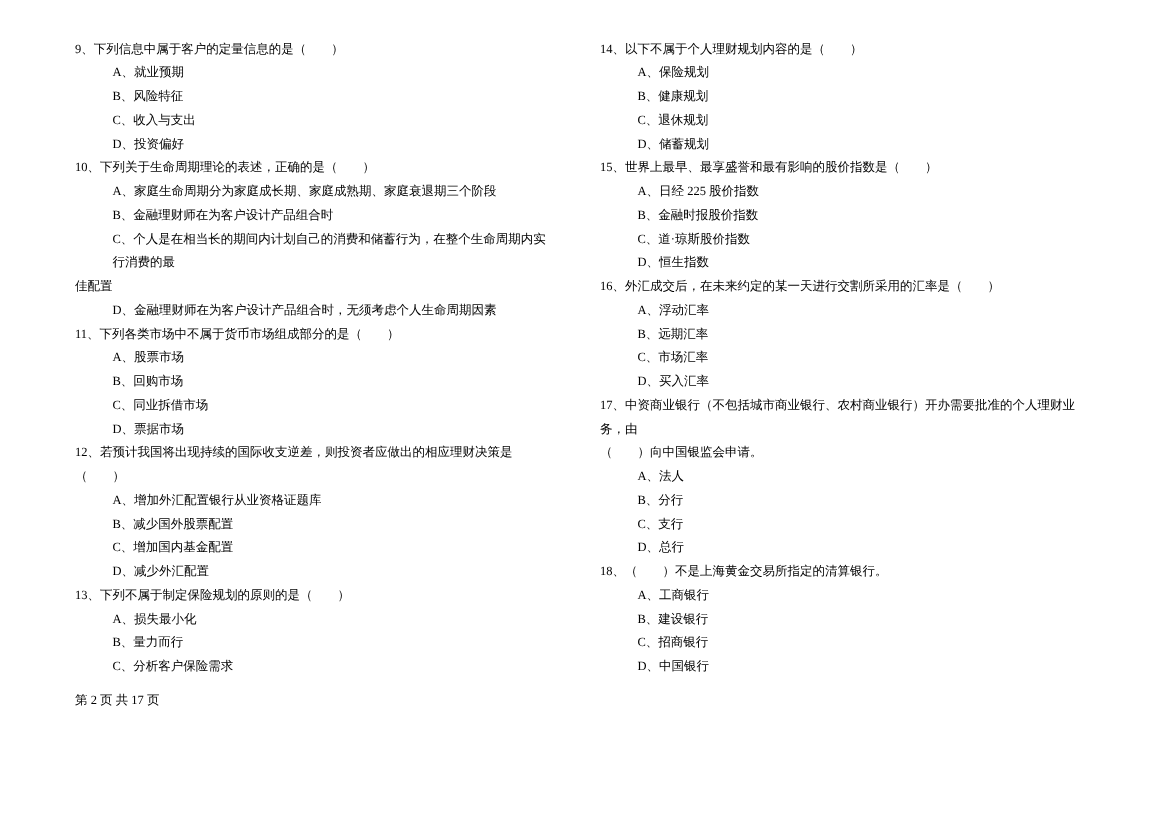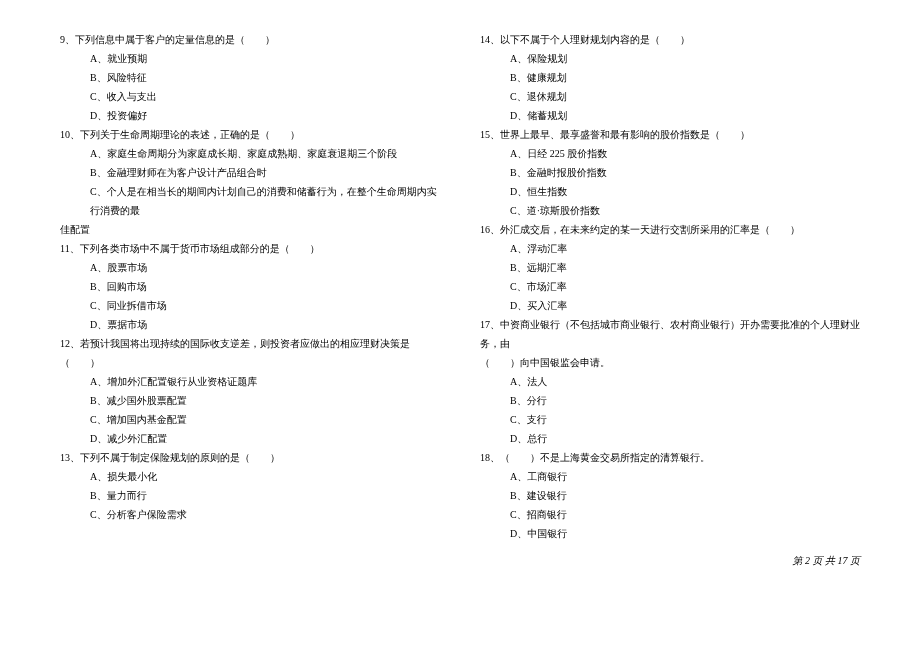--- a/index.html
+++ b/index.html
@@ -35,24 +35,23 @@
     white-space: pre-wrap;
   }
   .choice {
     padding-left: 3em;
     white-space: pre-wrap;
   }
   .cont {
     white-space: pre-wrap;
   }
   .footer {
-    text-align: right;
+    text-align: left;
     font-size: 10px;
     padding-top: 8px;
-    font-style: italic;
   }
 </style>
 </head>
 <body>
 
 <div class="page">
   <div class="columns">
 
     <div class="col">
 
@@ -60,20 +59,21 @@
       <div class="choice">A、就业预期</div>
       <div class="choice">B、风险特征</div>
       <div class="choice">C、收入与支出</div>
       <div class="choice">D、投资偏好</div>
 
       <div class="q-line">10、下列关于生命周期理论的表述，正确的是（　　）</div>
       <div class="choice">A、家庭生命周期分为家庭成长期、家庭成熟期、家庭衰退期三个阶段</div>
       <div class="choice">B、金融理财师在为客户设计产品组合时</div>
       <div class="choice">C、个人是在相当长的期间内计划自己的消费和储蓄行为，在整个生命周期内实行消费的最</div>
       <div class="cont">佳配置</div>
+      <div class="choice">D、金融理财师在为客户设计产品组合时，无须考虑个人生命周期因素</div>
 
       <div class="q-line">11、下列各类市场中不属于货币市场组成部分的是（　　）</div>
       <div class="choice">A、股票市场</div>
       <div class="choice">B、回购市场</div>
       <div class="choice">C、同业拆借市场</div>
       <div class="choice">D、票据市场</div>
 
       <div class="q-line">12、若预计我国将出现持续的国际收支逆差，则投资者应做出的相应理财决策是（　　）</div>
       <div class="choice">A、增加外汇配置银行从业资格证题库</div>
       <div class="choice">B、减少国外股票配置</div>
@@ -91,22 +91,22 @@
 
       <div class="q-line">14、以下不属于个人理财规划内容的是（　　）</div>
       <div class="choice">A、保险规划</div>
       <div class="choice">B、健康规划</div>
       <div class="choice">C、退休规划</div>
       <div class="choice">D、储蓄规划</div>
 
       <div class="q-line">15、世界上最早、最享盛誉和最有影响的股价指数是（　　）</div>
       <div class="choice">A、日经 225 股价指数</div>
       <div class="choice">B、金融时报股价指数</div>
+      <div class="choice">C、道·琼斯股价指数</div>
       <div class="choice">D、恒生指数</div>
-      <div class="choice">C、道·琼斯股价指数</div>
 
       <div class="q-line">16、外汇成交后，在未来约定的某一天进行交割所采用的汇率是（　　）</div>
       <div class="choice">A、浮动汇率</div>
       <div class="choice">B、远期汇率</div>
       <div class="choice">C、市场汇率</div>
       <div class="choice">D、买入汇率</div>
 
       <div class="q-line">17、中资商业银行（不包括城市商业银行、农村商业银行）开办需要批准的个人理财业务，由</div>
       <div class="cont">（　　）向中国银监会申请。</div>
       <div class="choice">A、法人</div>

